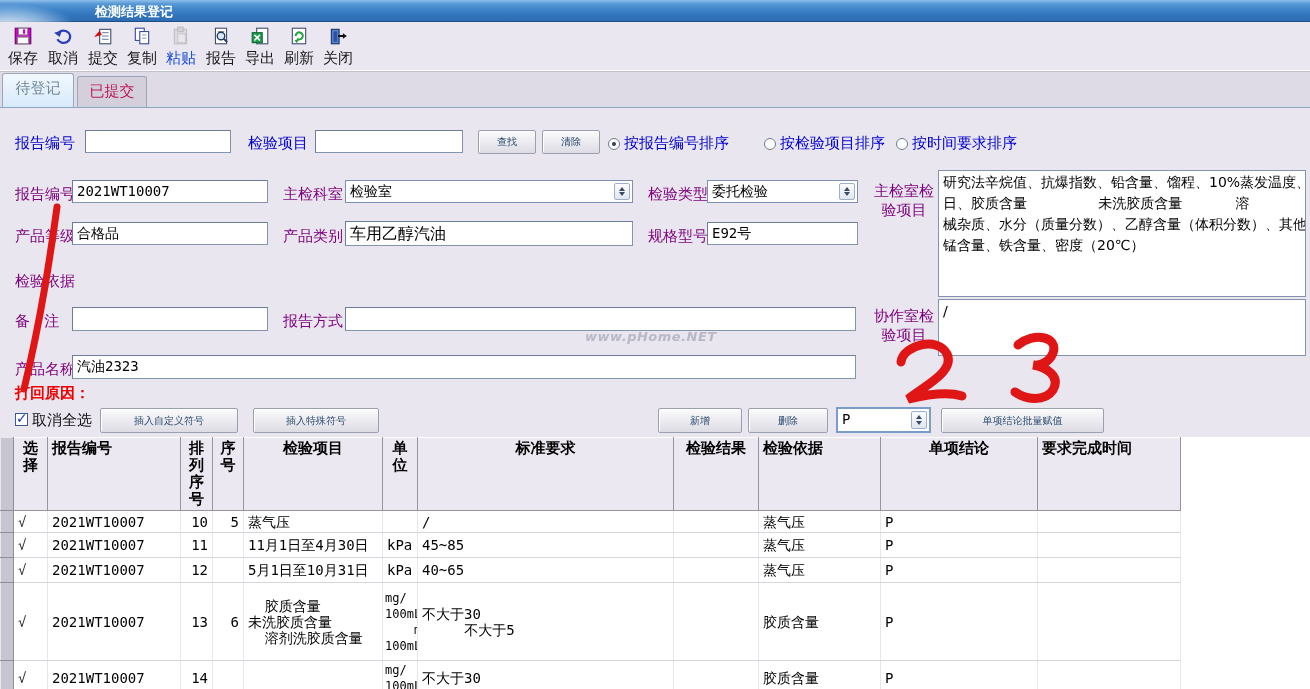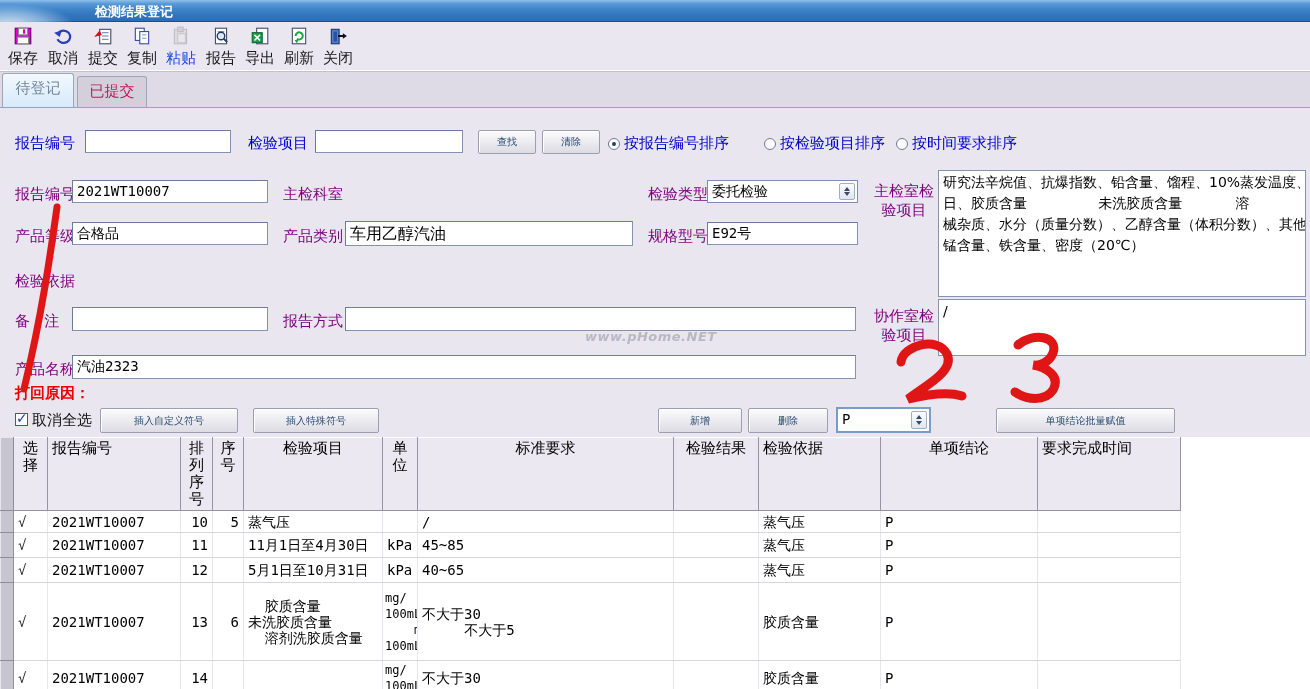--- a/index.html
+++ b/index.html
@@ -57,21 +57,21 @@
   .checkbox { width:13px; height:13px; border:1px solid #3e5a8c; background:#fff; position:relative; display:inline-block; }
   .checkbox.checked:before { content:"\2713"; position:absolute; left:0px; top:-4px; color:#2141a5; font-size:14px; font-weight:bold; }
 
   .watermark { color:rgba(175,175,192,.85); font-size:13px; font-weight:bold; font-style:italic; letter-spacing:.5px; }
 
   
   .gridwrap { left:0; top:437px; width:1310px; height:252px; background:#ffffff; overflow:hidden; }
   table.grid { border-collapse:collapse; table-layout:fixed; width:1180px; font-size:14px;
     font-family:"DejaVu Sans Mono","DejaVu Sans",monospace; }
   table.grid th { background:#ebe8f1; border:1px solid; border-color:#ffffff #97949f #97949f #ffffff;
-    font-weight:normal; font-size:15px; font-family:"DejaVu Sans",sans-serif; padding:2px 4px;
+    font-weight:bold; font-size:15px; font-family:"DejaVu Sans",sans-serif; padding:2px 4px;
     vertical-align:top; text-align:center; overflow:hidden; word-break:break-all; line-height:17px; }
   table.grid th.left { text-align:left; }
   table.grid th.strip, table.grid td.strip { background:#c7c5cf; border:1px solid; border-color:#e9e7ee #8f8d98 #8f8d98 #e9e7ee; padding:0; }
   table.grid td { background:#ffffff; border-right:1px solid #e8e6ec; border-bottom:1px solid #d8d6dd;
     padding:1px 4px; vertical-align:middle; overflow:hidden; white-space:pre; line-height:16px; }
   table.grid td.num { text-align:right; }
   .chk { font-style:italic; color:#2a2a2a; }
 
   .annot { left:0; top:0; width:1310px; height:689px; pointer-events:none; }
 </style>
@@ -205,20 +205,24 @@
   </div>
   <div class="radio-item" style="left:896px; top:26px">
     <span class="radio"></span>
     <span class="lbl-blue">按时间要求排序</span>
   </div>
 
   
   <span class="abs lbl-purple" style="left:15px; top:77px">报告编号</span>
   <div class="abs box" style="left:72px; top:72px; width:196px; height:23px">2021WT10007</div>
   <span class="abs lbl-purple" style="left:283px; top:77px">主检科室</span>
+  <div class="abs combo" style="left:345px; top:72px; width:288px; height:23px">
+    <span>检验室</span>
+    <span class="spin"></span>
+  </div>
   <span class="abs lbl-purple" style="left:648px; top:77px">检验类型</span>
   <div class="abs combo" style="left:707px; top:72px; width:151px; height:23px">
     <span>委托检验</span>
     <span class="spin"></span>
   </div>
   <span class="abs lbl-purple" style="left:872px; top:74px; width:64px; text-align:center">主检室检
 验项目</span>
   <div class="abs txtarea" style="left:938px; top:62px; width:368px; height:127px">研究法辛烷值、抗爆指数、铅含量、馏程、10%蒸发温度、50%蒸
 日、胶质含量                未洗胶质含量            溶
 械杂质、水分（质量分数）、乙醇含量（体积分数）、其他有机
@@ -258,21 +262,21 @@
   <span class="abs checkbox checked" style="left:15px; top:305px"></span>
   <span class="abs" style="left:32px; top:303px; font-size:15px; color:#111">取消全选</span>
   <div class="abs btn" style="left:100px; top:300px; width:138px; height:25px">插入自定义符号</div>
   <div class="abs btn" style="left:253px; top:300px; width:126px; height:25px">插入特殊符号</div>
   <div class="abs btn" style="left:658px; top:300px; width:84px; height:25px">新增</div>
   <div class="abs btn" style="left:748px; top:300px; width:80px; height:25px">删除</div>
   <div class="abs combo" style="left:836px; top:299px; width:95px; height:26px; border:2px solid #7a9cc8">
     <span style="font-family:'DejaVu Sans Mono',monospace">P</span>
     <span class="spin"></span>
   </div>
-  <div class="abs btn" style="left:996px; top:300px; width:179px; height:25px">单项结论批量赋值</div>
+  <div class="abs btn" style="left:941px; top:300px; width:163px; height:25px">单项结论批量赋值</div>
 </div>
 
 <div class="abs gridwrap">
   <table class="grid">
     <colgroup>
       <col style="width:13px">
         <col style="width:34px">
         <col style="width:133px">
         <col style="width:32px">
       <col style="width:31px">

